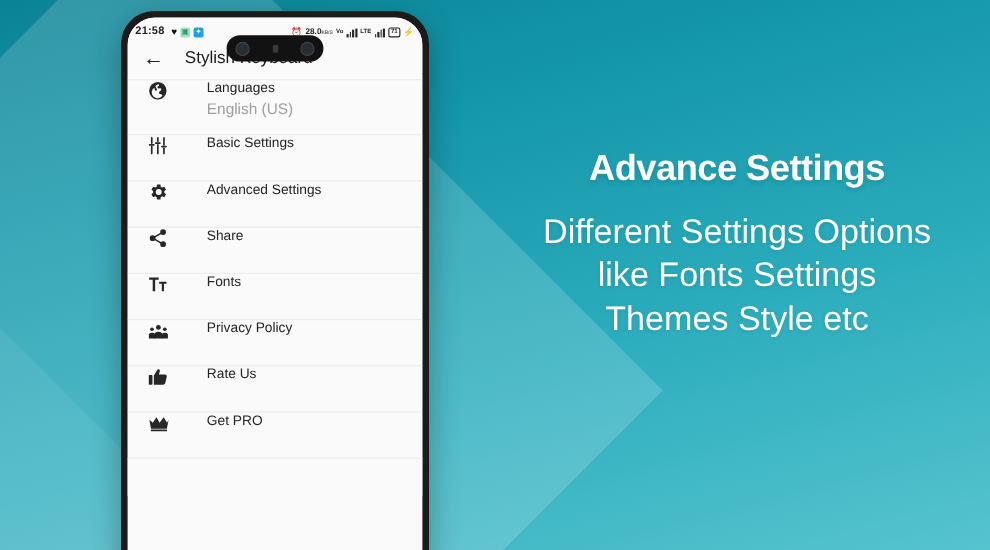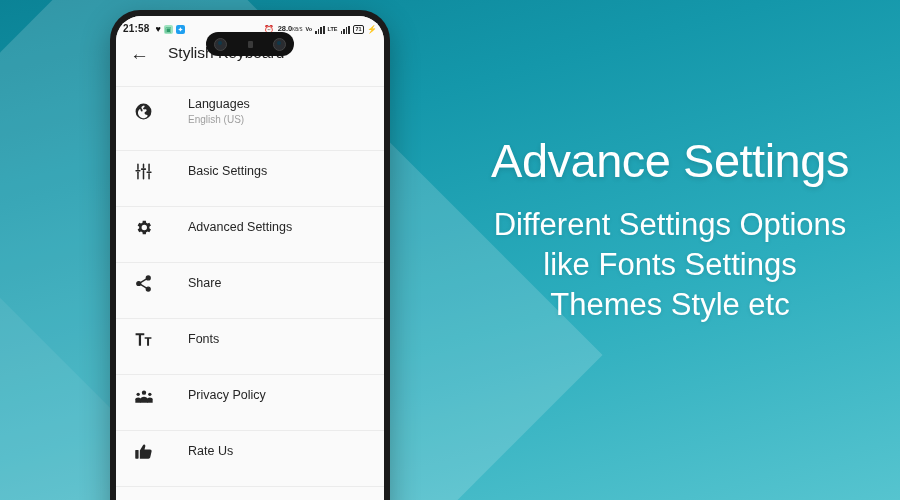--- a/index.html
+++ b/index.html
@@ -27,21 +27,21 @@
     background:rgba(255,255,255,0.07);
     transform:rotate(45deg);
   }
 
   
   .copy{
     position:absolute;left:440px;top:136px;width:460px;
     text-align:center;color:#fff;
   }
   .copy h1{
-    margin:0;font-size:47px;font-weight:normal;letter-spacing:-0.5px;
+    margin:0;font-size:33px;font-weight:bold;letter-spacing:-0.5px;
     line-height:1.05;text-shadow:0 2px 5px rgba(0,0,0,0.13);
   }
   .copy .sub{
     margin-top:20px;font-size:31px;line-height:1.28;font-weight:normal;
     text-shadow:0 1px 4px rgba(0,0,0,0.10);
   }
   .copy .sub div{white-space:nowrap;}
 
   
   .phone{
@@ -98,32 +98,32 @@
   .appbar{
     height:38px;display:flex;align-items:center;padding:0 14px;
     background:#fafafa;
   }
   .back-arrow{font-size:19px;color:#222;line-height:1;width:24px;}
   .app-title{font-size:15.5px;color:#212121;margin-left:14px;}
 
   
   .list{background:#fafafa;}
   .row{
-    display:flex;align-items:center;height:42px;
-    border-top:1px solid #ebebeb;padding:0 0 0 18px;box-sizing:border-box;margin-top:14px;
+    display:flex;align-items:flex-start;height:42px;
+    border-top:1px solid #ebebeb;padding:0 0 0 18px;box-sizing:border-box;
   }
   .row:first-child{border-top:1px solid #ebebeb;}
   .row-icon{
     width:34px;min-width:34px;display:flex;align-items:center;justify-content:flex-start;
     color:#262626;
   }
   .row-icon svg{display:block;}
   .row-text{margin-left:20px;display:flex;flex-direction:column;justify-content:center;}
   .row-label{font-size:12.5px;color:#262626;line-height:1.25;}
-  .row-sub{font-size:10px;color:#9e9e9e;line-height:1.3;margin-top:1px;}
+  .row-sub{font-size:14px;color:#9e9e9e;line-height:1.3;margin-top:1px;}
   .row.two-line{height:50px;}
   .tail{height:34px;border-top:1px solid #ebebeb;background:#fafafa;}
 </style>
 </head>
 <body>
 
 <div id="stage">
 
   <div class="bg-grad"></div>
   <div class="bg-diamond"></div>

